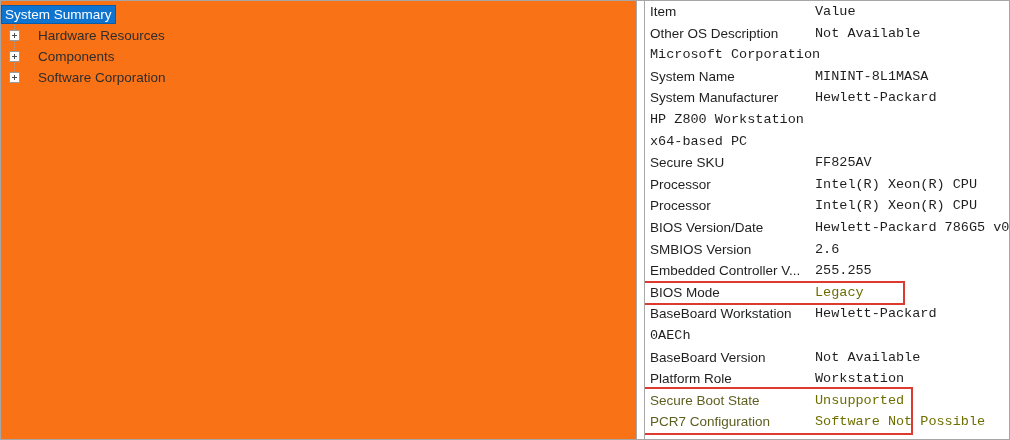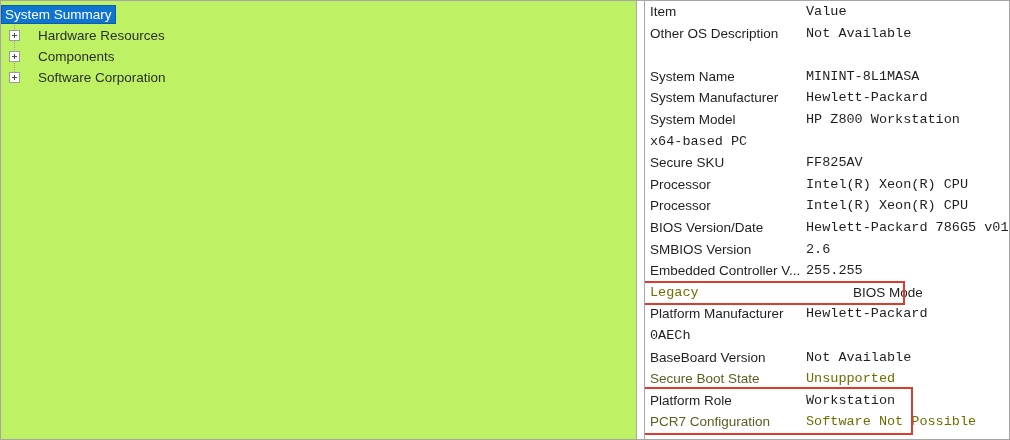--- a/index.html
+++ b/index.html
@@ -7,21 +7,21 @@
     width:1010px;height:440px;box-sizing:border-box;
     border:1px solid var(--window-border,#a6a6a6);
     background:#fff;display:flex;overflow:hidden;
     font-family:"Liberation Sans","DejaVu Sans",sans-serif;
     font-size:13.5px;color:var(--text,#1f1f1f);
   }
   
   .left-panel{
     width:636px;flex:0 0 auto;box-sizing:border-box;
     border-right:1px solid var(--panel-border,#a8a8a8);
-    position:relative;background:#bef264;padding-top:3px;
+    position:relative;background:#f97316;padding-top:3px;
   }
   .tree{position:relative;z-index:2;}
   .tree-item{height:21px;display:flex;align-items:center;cursor:default;}
   .expander{
     width:11px;height:11px;flex:0 0 auto;box-sizing:border-box;
     border:1px solid #9c9c9c;background:#fff;position:relative;margin-left:8px;
   }
   .expander::before{content:"";position:absolute;left:2px;right:2px;top:4px;height:1px;background:#4a4a4a;}
   .expander::after{content:"";position:absolute;top:2px;bottom:2px;left:4px;width:1px;background:#4a4a4a;}
   .tree-label{padding:1px 3px;margin-left:15px;white-space:nowrap;color:#2d2d2d;}
@@ -37,21 +37,21 @@
     border-left:1px dotted #9f9f9f;z-index:1;
   }
   
   .splitter{width:7px;flex:0 0 auto;background:#fff;cursor:ew-resize;}
   
   .right-panel{
     flex:1 1 auto;box-sizing:border-box;
     border-left:1px solid var(--panel-border,#a8a8a8);
     position:relative;background:#fff;overflow:hidden;
   }
-  .drow{height:21.6px;line-height:21.6px;display:flex;padding-left:5px;}
+  .drow{height:21.6px;line-height:21.6px;display:flex;padding-left:5px;gap:9px;}
   .cell{white-space:pre;overflow:hidden;}
   .cell.item{width:156px;flex:0 0 auto;}
   .cell.value{flex:1 1 auto;font-family:Liberation Mono, monospace;}
   .drow.header .cell{color:#202020;}
   
   .hl-box{
     position:absolute;border:2px solid var(--annotation-red,#dd3b2f);
     box-sizing:border-box;pointer-events:none;z-index:3;background:transparent;
   }
   .hl-bios{left:-6px;top:280px;width:266px;height:24px;}
@@ -90,31 +90,31 @@
     <div class="drow header">
       <div class="cell item">Item</div>
       <div class="cell value">Value</div>
     </div>
     <div>
         <div class="drow">
     <div class="cell item">Other OS Description</div>
     <div class="cell value">Not Available</div>
   </div>
         <div class="drow">
+    <div class="cell value">Microsoft Corporation</div>
   </div>
         <div class="drow">
     <div class="cell item">System Name</div>
     <div class="cell value">MININT-8L1MASA</div>
   </div>
         <div class="drow">
     <div class="cell item">System Manufacturer</div>
     <div class="cell value">Hewlett-Packard</div>
   </div>
         <div class="drow">
-    <div class="cell item">System Model</div>
     <div class="cell value">HP Z800 Workstation</div>
   </div>
         <div class="drow">
     <div class="cell value">x64-based PC</div>
   </div>
         <div class="drow">
     <div class="cell item">Secure SKU</div>
     <div class="cell value">FF825AV</div>
   </div>
         <div class="drow">
@@ -131,41 +131,41 @@
   </div>
         <div class="drow">
     <div class="cell item">SMBIOS Version</div>
     <div class="cell value">2.6</div>
   </div>
         <div class="drow">
     <div class="cell item">Embedded Controller V...</div>
     <div class="cell value">255.255</div>
   </div>
         <div class="drow">
+    <div class="cell item">BIOS Mode</div>
     <div class="cell value" style="color: var(--olive-text);">Legacy</div>
-    <div class="cell item">BIOS Mode</div>
   </div>
         <div class="drow">
-    <div class="cell item">Platform Manufacturer</div>
+    <div class="cell item">BaseBoard Workstation</div>
     <div class="cell value">Hewlett-Packard</div>
   </div>
         <div class="drow">
     <div class="cell value">0AECh</div>
   </div>
         <div class="drow">
     <div class="cell item">BaseBoard Version</div>
     <div class="cell value">Not Available</div>
   </div>
         <div class="drow">
+    <div class="cell item">Platform Role</div>
+    <div class="cell value">Workstation</div>
+  </div>
+        <div class="drow">
     <div class="cell item" style="color: var(--olive-label);">Secure Boot State</div>
     <div class="cell value" style="color: var(--olive-text);">Unsupported</div>
-  </div>
-        <div class="drow">
-    <div class="cell item">Platform Role</div>
-    <div class="cell value">Workstation</div>
   </div>
         <div class="drow">
     <div class="cell item" style="color: var(--olive-label);">PCR7 Configuration</div>
     <div class="cell value" style="color: var(--olive-text);">Software Not Possible</div>
   </div>
       </div>
     <div class="hl-box hl-bios"></div>
     <div class="hl-box hl-secure"></div>
   </div>
 

